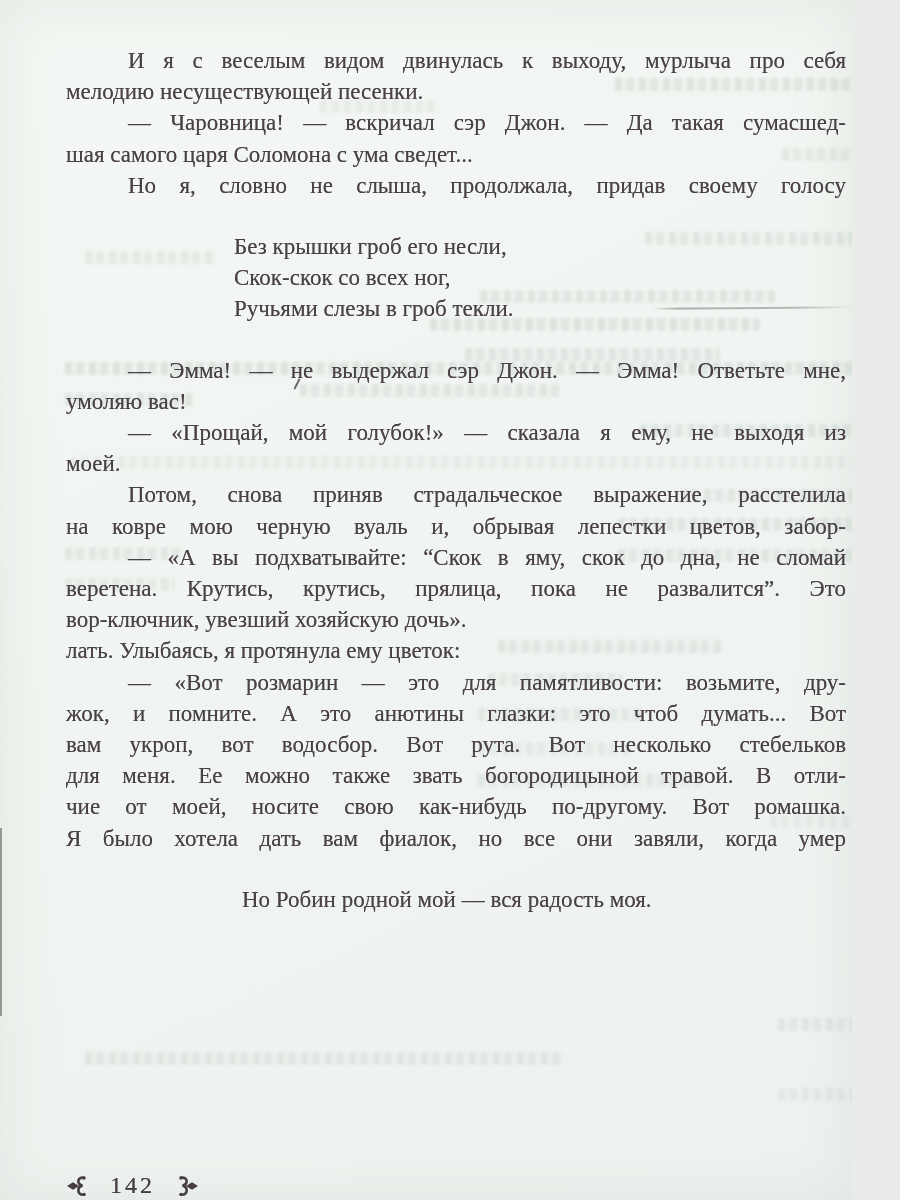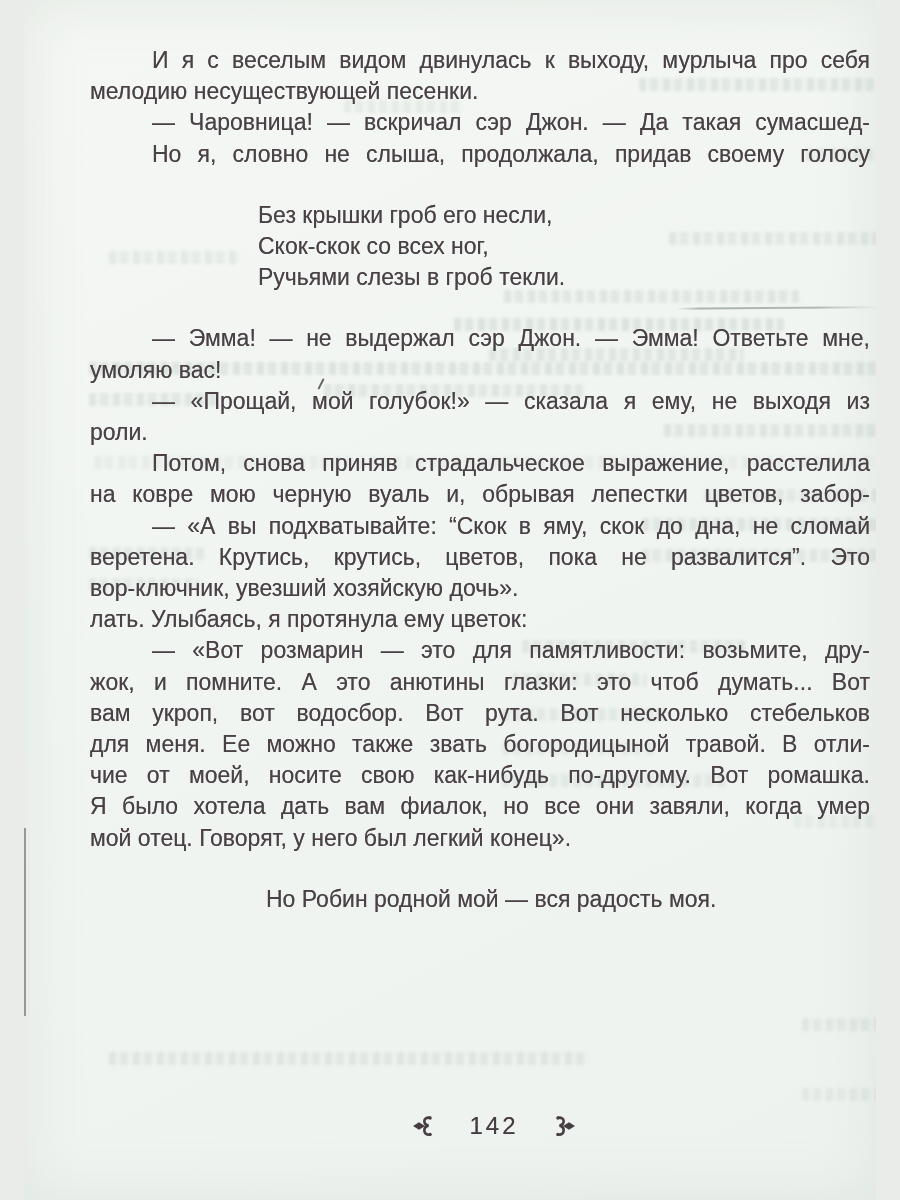--- a/index.html
+++ b/index.html
@@ -9,23 +9,22 @@
     height: 1200px;
     background: #e9ece9;
   }
   .page {
     position: relative;
     width: 852px;
     height: 1200px;
     overflow: hidden;
     background: linear-gradient(155deg, #f4f7f3 0%, #f1f5f1 45%, #eef2ef 100%);
     box-shadow: inset 0 0 55px rgba(185,198,190,0.28);
-    font-family: Liberation Sans, sans-serif;
+    font-family: Liberation Serif, serif;
     color: #4a4146;
-    margin-left: 24px;
   }
   
   .text-block {
     position: absolute;
     left: 66px;
     top: 45px;
     width: 780px;
     font-size: 23px;
     line-height: 31.2px;
     text-shadow: 0 0 0.5px rgba(74,65,70,0.65);
@@ -40,26 +39,26 @@
   .line.end { text-align: center; text-align-last: left; }
   .block.verse { margin: 30px 0 30px 168px; }
   .block.verse .line,
   .block.verse-final .line { text-align: center; text-align-last: left; }
   .block.verse-final { margin: 30px 0 0 176px; }
 
   
   .page-footer {
     position: absolute;
     left: 66px;
-    top: 1112px;
+    top: 1172px;
     width: 808px;
     display: flex;
     align-items: center;
-    justify-content: center;
-    gap: 30px;
+    justify-content: flex-start;
+    gap: 17px;
   }
   .page-number {
     font-size: 24px;
     letter-spacing: 3px;
     color: #453d42;
     text-shadow: 0 0 0.5px rgba(69,61,66,0.7);
   }
   .fleuron { width: 27px; height: 22px; color: #453d42; }
   .fleuron svg { display: block; width: 100%; height: 100%; }
   .fleuron.right { transform: scaleX(-1); }
@@ -145,57 +144,57 @@
   <div class="tick"></div>
   <div class="edge-streak"></div>
 
   <main class="text-block">
       <div class="block para">
         <div class="line indent">И я с веселым видом двинулась к выходу, мурлыча про себя</div>
         <div class="line end">мелодию несуществующей песенки.</div>
       </div>
       <div class="block para">
         <div class="line indent">— Чаровница! — вскричал сэр Джон. — Да такая сумасшед-</div>
+        <div class="line end">шая самого царя Соломона с ума сведет...</div>
       </div>
       <div class="block para">
         <div class="line indent">Но я, словно не слыша, продолжала, придав своему голосу</div>
       </div>
       <div class="block verse">
         <div class="line">Без крышки гроб его несли,</div>
         <div class="line">Скок-скок со всех ног,</div>
         <div class="line">Ручьями слезы в гроб текли.</div>
       </div>
       <div class="block para">
         <div class="line indent">— Эмма! — не выдержал сэр Джон. — Эмма! Ответьте мне,</div>
         <div class="line end">умоляю вас!</div>
       </div>
       <div class="block para">
         <div class="line indent">— «Прощай, мой голубок!» — сказала я ему, не выходя из</div>
-        <div class="line end">роли.</div>
+        <div class="line end">моей.</div>
       </div>
       <div class="block para">
         <div class="line indent">Потом, снова приняв страдальческое выражение, расстелила</div>
         <div class="line">на ковре мою черную вуаль и, обрывая лепестки цветов, забор-</div>
       </div>
       <div class="block para">
         <div class="line indent">— «А вы подхватывайте: “Скок в яму, скок до дна, не сломай</div>
-        <div class="line">веретена. Крутись, крутись, цветов, пока не развалится”. Это</div>
+        <div class="line">веретена. Крутись, крутись, прялица, пока не развалится”. Это</div>
         <div class="line end">вор-ключник, увезший хозяйскую дочь».</div>
       </div>
       <div class="block para">
         <div class="line end">лать. Улыбаясь, я протянула ему цветок:</div>
       </div>
       <div class="block para">
         <div class="line indent">— «Вот розмарин — это для памятливости: возьмите, дру-</div>
         <div class="line">жок, и помните. А это анютины глазки: это чтоб думать... Вот</div>
         <div class="line">вам укроп, вот водосбор. Вот рута. Вот несколько стебельков</div>
         <div class="line">для меня. Ее можно также звать богородицыной травой. В отли-</div>
         <div class="line">чие от моей, носите свою как-нибудь по-другому. Вот ромашка.</div>
         <div class="line">Я было хотела дать вам фиалок, но все они завяли, когда умер</div>
-        <div class="line end">мой отец. Говорят, у него был легкий конец».</div>
       </div>
       <div class="block verse-final">
         <div class="line">Но Робин родной мой — вся радость моя.</div>
       </div>
     </main>
 
   <footer class="page-footer">
     <span class="fleuron left">
       <svg viewBox="0 0 26 22" aria-hidden="true">
         <polygon points="0.5,11 6.5,7.2 12.5,11 6.5,14.8" fill="currentColor"></polygon>

